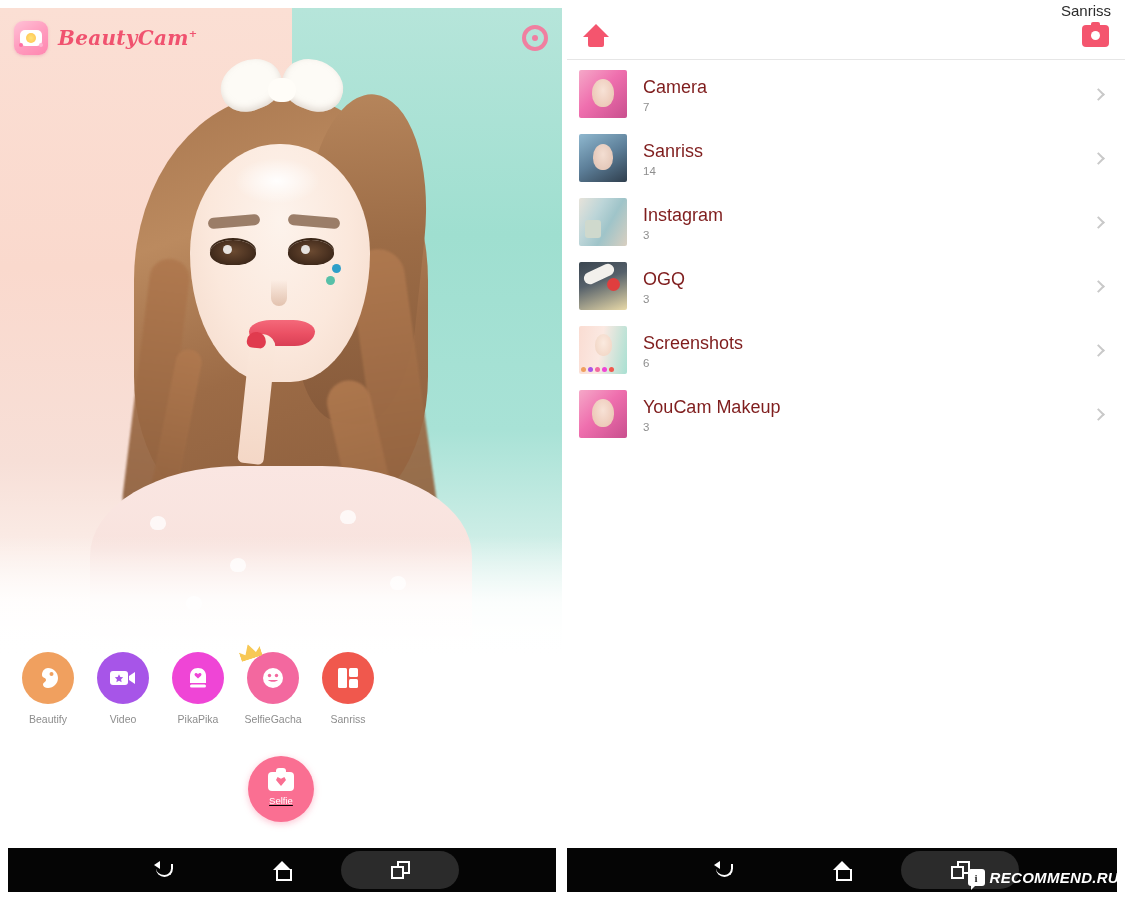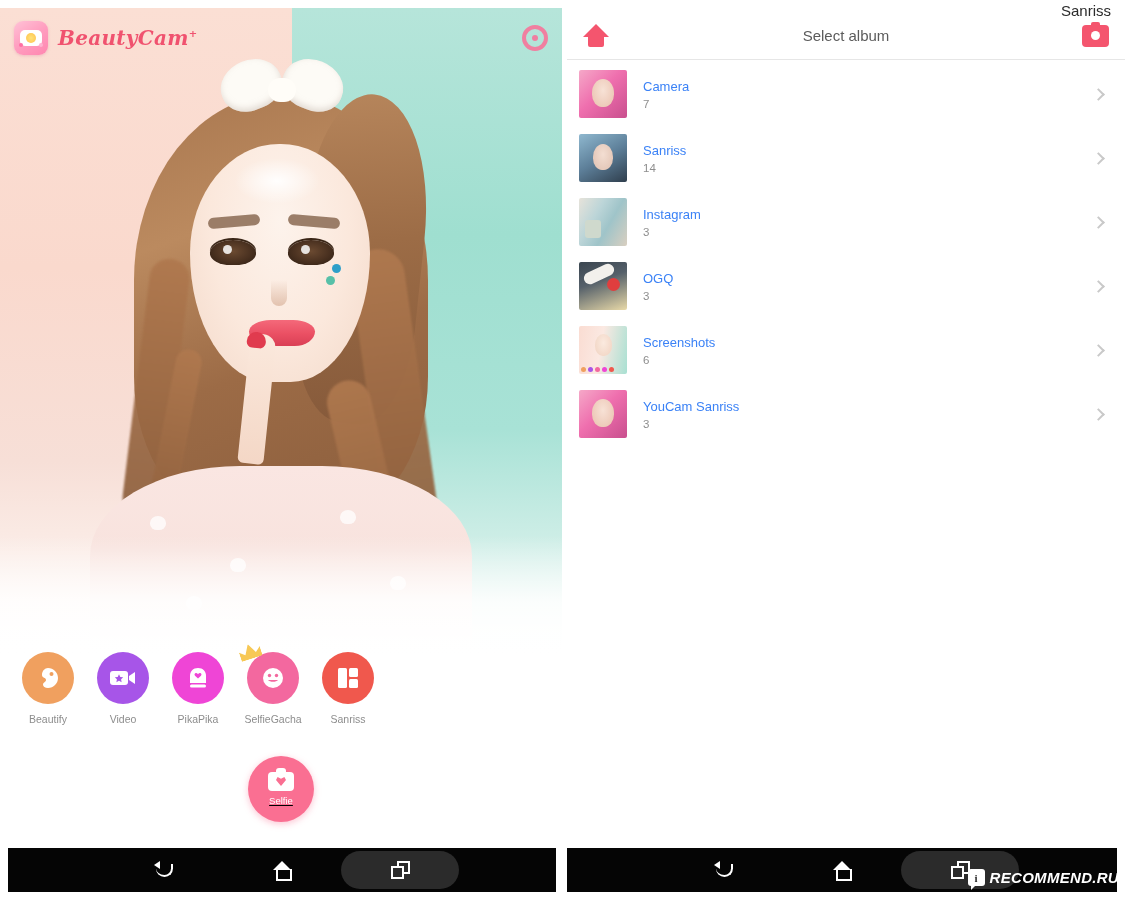--- a/index.html
+++ b/index.html
@@ -185,21 +185,21 @@
                      background:#f4556e; border-radius:2px 2px 0 0; }
   .cam-btn::after { content:""; position:absolute; left:9px; top:6px; width:9px; height:9px;
                     border-radius:50%; background:#fff; }
 
   .album-list { padding-top: 2px; }
   .album-row {
     display:flex; align-items:center; height:64px; padding: 0 14px 0 12px; position:relative;
   }
   .thumb { width:48px; height:48px; flex:none; border-radius:2px; overflow:hidden; position:relative; }
   .album-meta { margin-left:16px; flex:1; }
-  .album-name { font-size:13px; color:#3b82f6; line-height:1.35; }
+  .album-name { font-size:18px; color:#7f1d1d; line-height:1.35; }
   .album-count { font-size:11.5px; color:#8e8e8e; margin-top:2px; }
   .chev { width:9px; height:9px; border-right:2px solid #c9c9c9; border-top:2px solid #c9c9c9;
           transform: rotate(45deg); margin-right:8px; flex:none; }
 
   
   .t-pinkgirl { background: linear-gradient(135deg,#f5a8c8 0%, #ef6fae 45%, #c94f8e 100%); }
   .t-pinkgirl::after { content:""; position:absolute; left:13px; top:9px; width:22px; height:28px;
     background: radial-gradient(ellipse at 50% 40%, #f7e2d6, #e9c0ad); border-radius:50% 50% 45% 45%; }
   .t-bluegirl { background: linear-gradient(150deg,#8fb8cf 0%, #5d7f99 50%, #2f3e4d 100%); }
   .t-bluegirl::after { content:""; position:absolute; left:14px; top:10px; width:20px; height:26px;
@@ -388,21 +388,20 @@
 
   <div class="right-panel">
     <div class="r-status"></div>
     <div class="r-topname">Sanriss</div>
 
     <div class="r-header">
       <div class="home-icon">
         <div class="roof"></div>
         <div class="body"></div>
       </div>
-      <div class="r-title">Select album</div>
       <div class="cam-btn"></div>
     </div>
 
     <div class="album-list">
 
       <div class="album-row">
         <div class="thumb t-pinkgirl"></div>
         <div class="album-meta">
           <div class="album-name">Camera</div>
           <div class="album-count">7</div>
@@ -454,21 +453,21 @@
         <div class="album-meta">
           <div class="album-name">Screenshots</div>
           <div class="album-count">6</div>
         </div>
         <div class="chev"></div>
       </div>
 
       <div class="album-row">
         <div class="thumb t-pinkgirl"></div>
         <div class="album-meta">
-          <div class="album-name">YouCam Sanriss</div>
+          <div class="album-name">YouCam Makeup</div>
           <div class="album-count">3</div>
         </div>
         <div class="chev"></div>
       </div>
 
     </div>
   </div>
 
   <div class="navbar nav-left">
     <div class="nav-btn">

